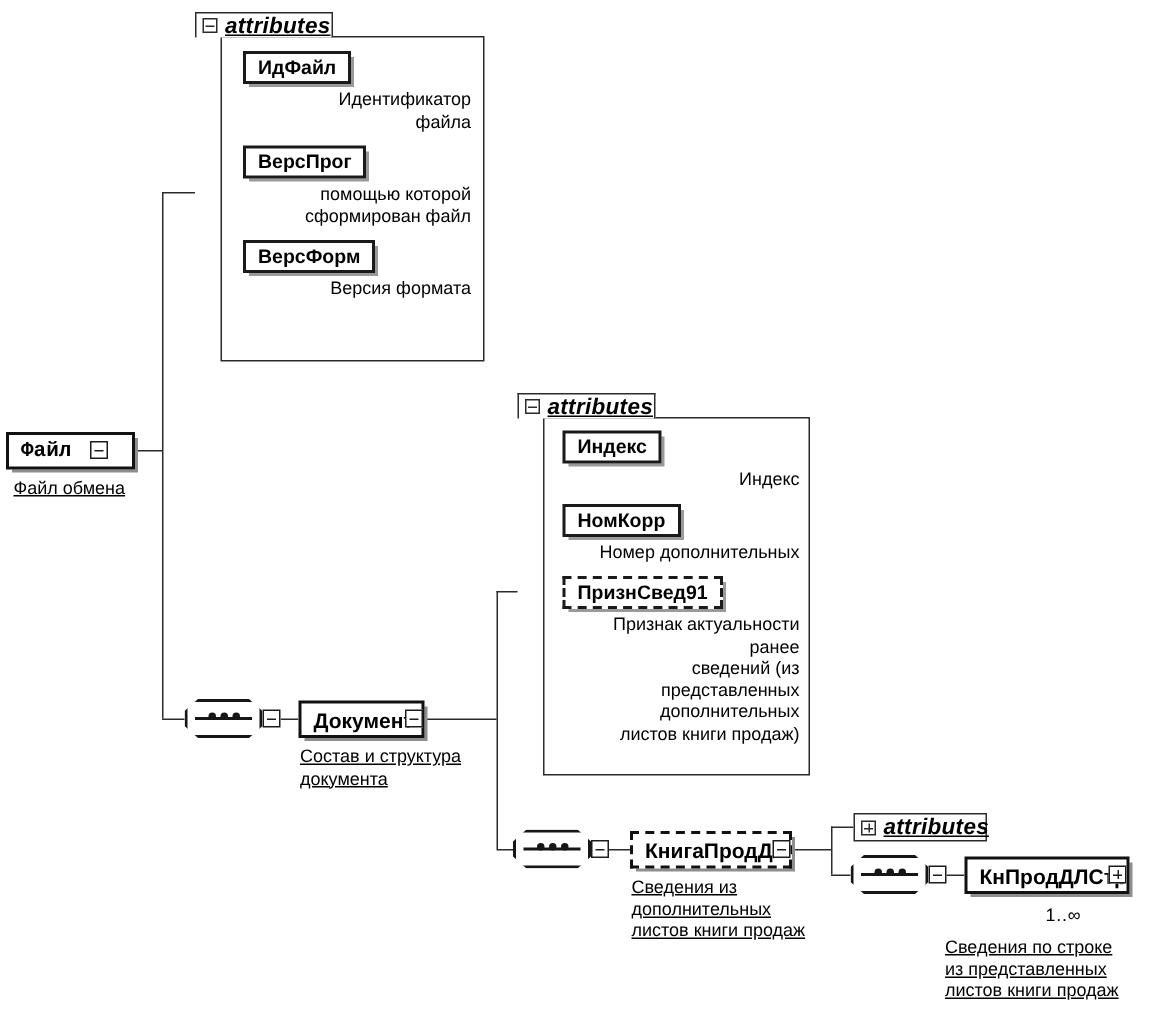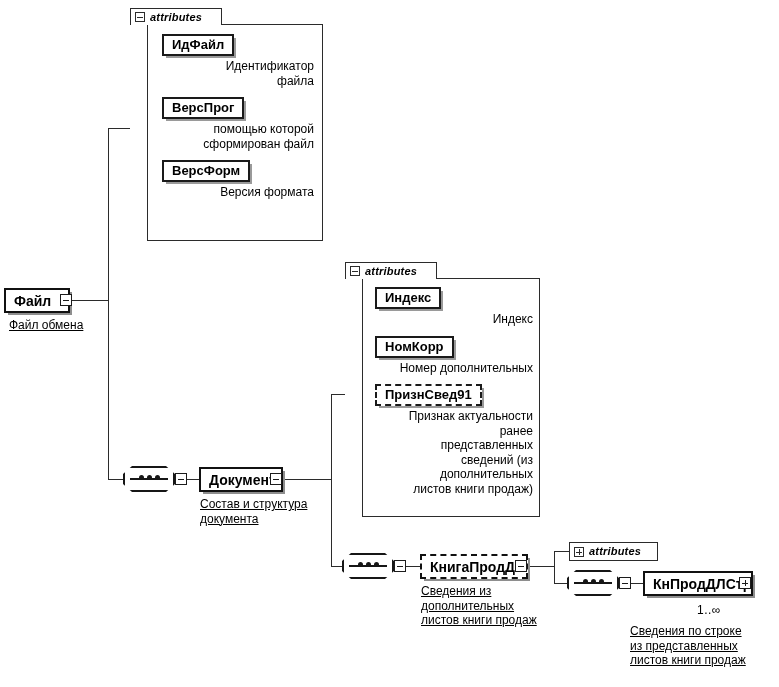--- a/index.html
+++ b/index.html
@@ -19,23 +19,24 @@
   .attr-panel{position:absolute;}
   .attr-tab{
     position:absolute;left:0;top:0;
     display:flex;align-items:center;gap:5px;
     height:17px;padding:0 7px 0 4px;
     border:1px solid #2b2b2b;border-bottom:none;
     background:#fff;box-sizing:border-box;
     z-index:3;
   }
   .attr-tab .tab-label{
-    font-style:italic;font-size:11px;font-weight:600;letter-spacing:.2px;
+    font-style:italic;font-size:15px;font-weight:600;letter-spacing:.2px;
     font-family:"Liberation Sans","DejaVu Sans",sans-serif;
     line-height:11px;
+    text-decoration:underline;
   }
   .attr-body{
     position:absolute;left:17px;
     border:1px solid #2b2b2b;background:#fff;
     box-sizing:border-box;
   }
   .attr-inner{position:absolute;left:0;top:0;right:0;bottom:0;padding:9px 8px 6px 14px;box-sizing:border-box;}
 
   
   .pm{
@@ -195,21 +196,21 @@
           <span class="attr-box">ВерсФорм</span>
           <div class="attr-desc" style="margin-bottom:16px;">
             <div>Версия формата</div>
           </div>
         </div>
 
       </div>
     </div>
   </div>
 
-  <div class="el" style="left:4px;top:288px;width:66px;height:25px;">
+  <div class="el" style="left:4px;top:288px;width:86px;height:25px;font-family:Liberation Mono, monospace;">
     <span class="el-name">Файл</span>
   </div>
   <div class="knob" style="left:60px;top:294px;"></div>
   <div class="el-caption" style="left:9px;top:318px;width:120px;">
     <div>Файл обмена</div>
   </div>
 
   <div class="attr-panel" style="left:345px;top:262px;width:178px;height:255px;">
     <div class="attr-tab" style="width:92px;">
       <span class="pm"></span>
@@ -230,22 +231,22 @@
           <div class="attr-desc">
             <div>Номер дополнительных</div>
           </div>
         </div>
 
         <div class="attr-item">
           <span class="attr-box dashed">ПризнСвед91</span>
           <div class="attr-desc" style="margin-bottom:0;">
             <div>Признак актуальности</div>
             <div>ранее</div>
+            <div>сведений (из</div>
             <div>представленных</div>
-            <div>сведений (из</div>
             <div>дополнительных</div>
             <div>листов книги продаж)</div>
           </div>
         </div>
 
       </div>
     </div>
   </div>
 
   <div class="seq" style="left:123px;top:466px;">

